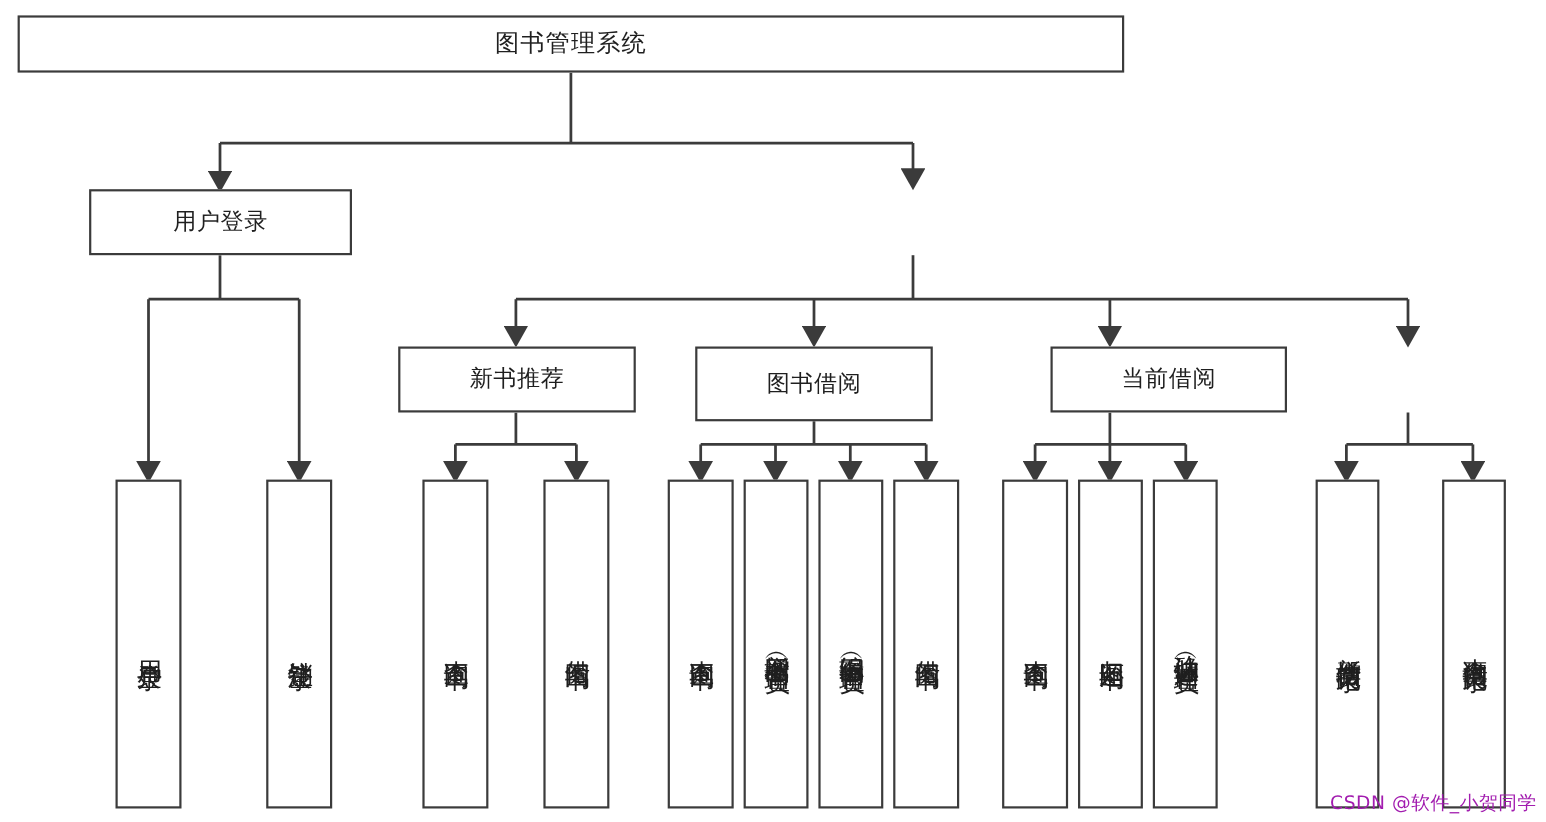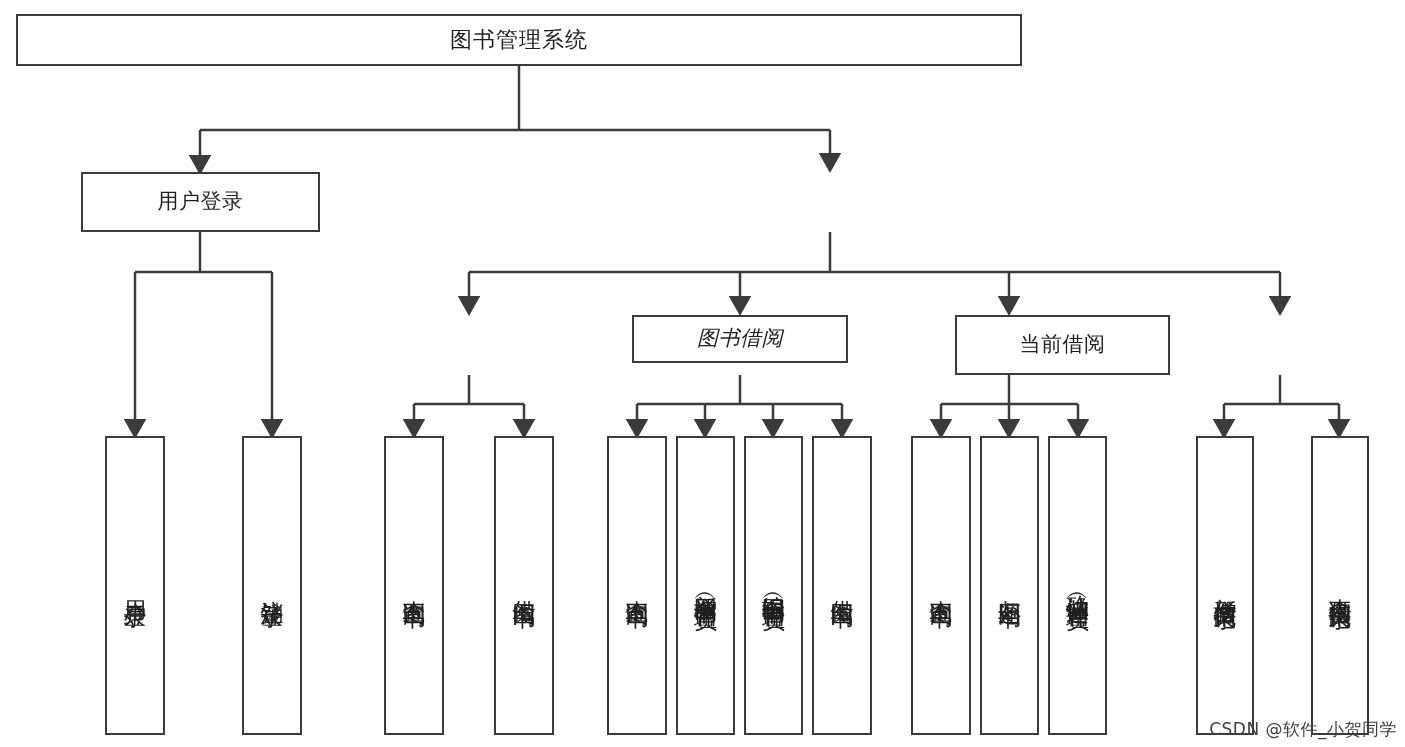--- a/index.html
+++ b/index.html
@@ -55,21 +55,21 @@
     font-size:23px;
     letter-spacing:2px;
     line-height:1;
     white-space:nowrap;
   }
   .watermark{
     position:absolute;
     right:8px;
     bottom:6px;
     font-size:17px;
-    color:#404040;
+    color:#a21caf;
     letter-spacing:0.5px;
     white-space:nowrap;
     font-family:"DejaVu Sans","Liberation Sans",sans-serif;
   }
 </style>
 </head>
 <body>
 
 <div id="canvas">
 
@@ -125,22 +125,25 @@
 
   <div class="node root h" style="left:16px;top:14px;width:1006px;height:52px;">
     <span class="lbl">图书管理系统</span>
   </div>
 
   <div class="node h" style="left:81px;top:172px;width:239px;height:60px;">
     <span class="lbl">用户登录</span>
   </div>
 
 
-
-  <div class="node h" style="left:632px;top:315px;width:216px;height:48px;font-style:italic;">
+  <div class="node h" style="left:362px;top:315px;width:216px;height:60px;">
+    <span class="lbl">新书推荐</span>
+  </div>
+
+  <div class="node h" style="left:632px;top:315px;width:216px;height:68px;">
     <span class="lbl">图书借阅</span>
   </div>
 
   <div class="node h" style="left:955px;top:315px;width:215px;height:60px;align-items:center;">
     <span class="lbl">当前借阅</span>
   </div>
 
 
   <div class="node v" style="left:105px;top:436px;width:60px;height:299px;">
     <span class="lbl">用户登录</span>

